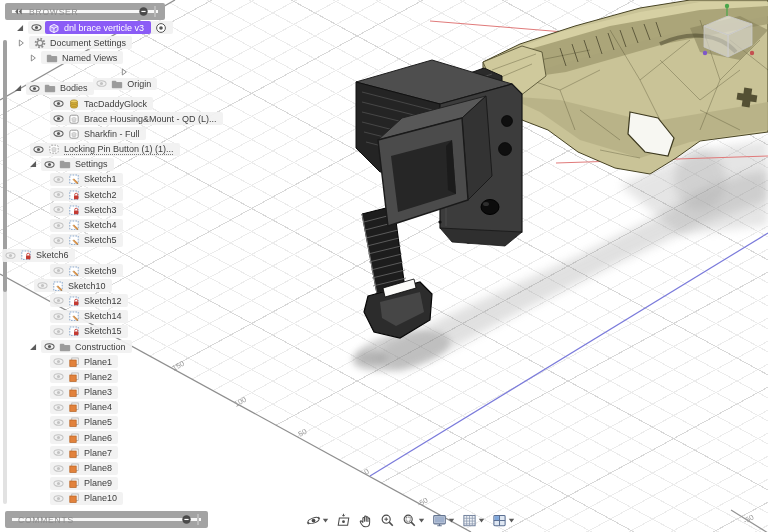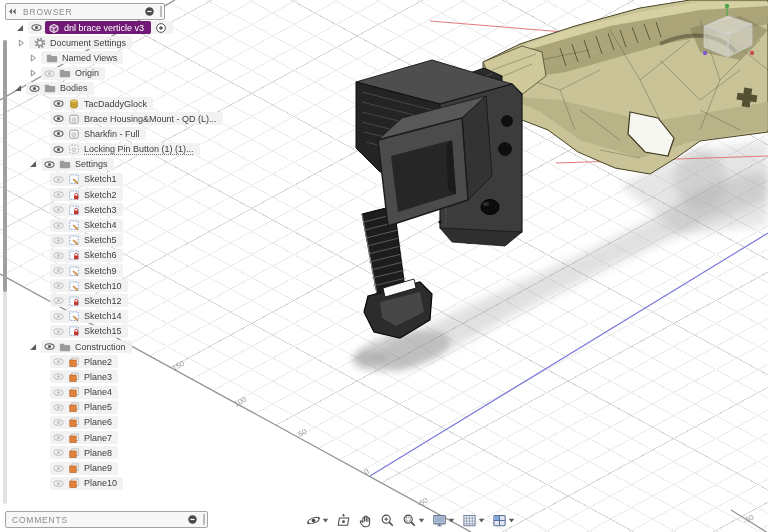--- a/index.html
+++ b/index.html
@@ -8,34 +8,34 @@
   
   #grid{position:absolute;inset:0;z-index:0;background:
     repeating-linear-gradient(28.6deg,#d8d8d8 0 1px,transparent 1px 101px),
     repeating-linear-gradient(151.4deg,#d8d8d8 0 1px,transparent 1px 101px),
     repeating-linear-gradient(28.6deg,#ececec 0 1px,transparent 1px 20.2px),
     repeating-linear-gradient(151.4deg,#ececec 0 1px,transparent 1px 20.2px);
     clip-path:polygon(0 274px,0 100px,175px 0,100% 0,100% 100%,471px 100%);}
   #scene{position:absolute;inset:0;z-index:1;}
   .glabel{font-size:7.5px;fill:#9a9a9a;}
   
-  .panelbar{position:absolute;left:5px;height:17px;background:#f7f7f7;border:1px solid #a3a3a3;
+  .panelbar{position:absolute;left:5px;height:17px;background:#f7f7f7;border:7px solid #a3a3a3;
     border-radius:2px;display:flex;align-items:center;z-index:3;box-sizing:border-box;}
   #browserbar{top:3px;width:160px;}
   #commentsbar{top:511px;width:203px;}
   .panel-title{font-size:8.5px;color:#8c8c8c;letter-spacing:.8px;margin-left:6px;flex:1;}
   .ic{display:inline-block;vertical-align:middle;}
   .vbar{width:2px;height:11px;background:#bcbcbc;margin:0 2px 0 5px;}
   
   #tree{position:absolute;left:0;top:20px;z-index:2;}
   .trow{height:15.2px;display:flex;align-items:center;white-space:nowrap;}
   .slot{width:13px;height:12px;display:inline-flex;align-items:center;justify-content:center;flex:none;}
   .rowbg{display:inline-flex;align-items:center;background:rgba(241,241,241,.93);
     border-radius:2px;height:13px;padding:0 6px 0 2px;margin-left:2px;}
-  .pill{display:inline-flex;align-items:center;background:#701a75;border-radius:2px;
+  .pill{display:inline-flex;align-items:center;background:#8b5cf6;border-radius:2px;
     height:13px;padding:0 7px 0 3px;margin:0 2px;}
   .pill .lbl{color:#fff;}
   .lbl{font-size:9px;color:#3d3d3d;margin-left:4px;}
   .u-dotted{text-decoration:underline dotted #7a7a7a;text-underline-offset:2px;}
   .eye-on{color:#5a5a5a;} .eye-off{color:#c3c3c3;}
   
   #scrolltrack{position:absolute;left:3px;top:40px;width:4px;height:464px;background:#e2e2e2;
     border-radius:2px;z-index:2;}
   #scrollthumb{position:absolute;left:0;top:0;width:4px;height:252px;background:#a0a0a0;border-radius:2px;}
   
@@ -316,21 +316,21 @@
           <use href="#i-triclosed"></use>
         </svg>
       </span>
       <span class="rowbg">
         <svg width="12" height="12" style="margin-left: 3px;">
           <use href="#i-folder"></use>
         </svg>
         <span class="lbl">Named Views</span>
       </span>
     </div>
-    <div class="trow" style="padding-left: 26px;">
+    <div class="trow" style="padding-left: 26px; flex-direction: column;">
       <span class="slot">
         <svg width="10" height="10">
           <use href="#i-triclosed"></use>
         </svg>
       </span>
       <span class="rowbg">
         <svg width="13" height="11" class="eye-off">
           <use href="#i-eye"></use>
         </svg>
         <svg width="12" height="12" style="margin-left: 3px;">
@@ -381,21 +381,21 @@
       <span class="rowbg">
         <svg width="13" height="11" class="eye-on">
           <use href="#i-eye"></use>
         </svg>
         <svg width="12" height="12" style="margin-left: 3px;">
           <use href="#i-body"></use>
         </svg>
         <span class="lbl">Sharkfin - Full</span>
       </span>
     </div>
-    <div class="trow" style="padding-left: 36px; margin-left: 12px;">
+    <div class="trow" style="padding-left: 28px;">
       <span class="rowbg">
         <svg width="13" height="11" class="eye-on">
           <use href="#i-eye"></use>
         </svg>
         <svg width="12" height="12" style="margin-left: 3px;">
           <use href="#i-bodyd"></use>
         </svg>
         <span class="lbl u-dotted">Locking Pin Button (1) (1)...</span>
       </span>
     </div>
@@ -463,21 +463,21 @@
       <span class="rowbg">
         <svg width="13" height="11" class="eye-off">
           <use href="#i-eye"></use>
         </svg>
         <svg width="12" height="12" style="margin-left: 3px;">
           <use href="#i-sketch"></use>
         </svg>
         <span class="lbl">Sketch5</span>
       </span>
     </div>
-    <div class="trow" style="padding-left: 48px;">
+    <div class="trow" style="">
       <span class="rowbg">
         <svg width="13" height="11" class="eye-off">
           <use href="#i-eye"></use>
         </svg>
         <svg width="12" height="12" style="margin-left: 3px;">
           <use href="#i-sklock"></use>
         </svg>
         <span class="lbl">Sketch6</span>
       </span>
     </div>
@@ -485,21 +485,21 @@
       <span class="rowbg">
         <svg width="13" height="11" class="eye-off">
           <use href="#i-eye"></use>
         </svg>
         <svg width="12" height="12" style="margin-left: 3px;">
           <use href="#i-sketch"></use>
         </svg>
         <span class="lbl">Sketch9</span>
       </span>
     </div>
-    <div class="trow" style="padding-left: 48px;">
+    <div class="trow" style="padding-left: 32px;">
       <span class="rowbg">
         <svg width="13" height="11" class="eye-off">
           <use href="#i-eye"></use>
         </svg>
         <svg width="12" height="12" style="margin-left: 3px;">
           <use href="#i-sketch"></use>
         </svg>
         <span class="lbl">Sketch10</span>
       </span>
     </div>
@@ -543,20 +543,31 @@
         </svg>
       </span>
       <span class="rowbg">
         <svg width="13" height="11" class="eye-on">
           <use href="#i-eye"></use>
         </svg>
         <svg width="12" height="12" style="margin-left: 3px;">
           <use href="#i-folder"></use>
         </svg>
         <span class="lbl">Construction</span>
+      </span>
+    </div>
+    <div class="trow" style="padding-left: 48px;">
+      <span class="rowbg">
+        <svg width="13" height="11" class="eye-off">
+          <use href="#i-eye"></use>
+        </svg>
+        <svg width="12" height="12" style="margin-left: 3px;">
+          <use href="#i-plane"></use>
+        </svg>
+        <span class="lbl">Plane1</span>
       </span>
     </div>
     <div class="trow" style="padding-left: 48px;">
       <span class="rowbg">
         <svg width="13" height="11" class="eye-off">
           <use href="#i-eye"></use>
         </svg>
         <svg width="12" height="12" style="margin-left: 3px;">
           <use href="#i-plane"></use>
         </svg>

